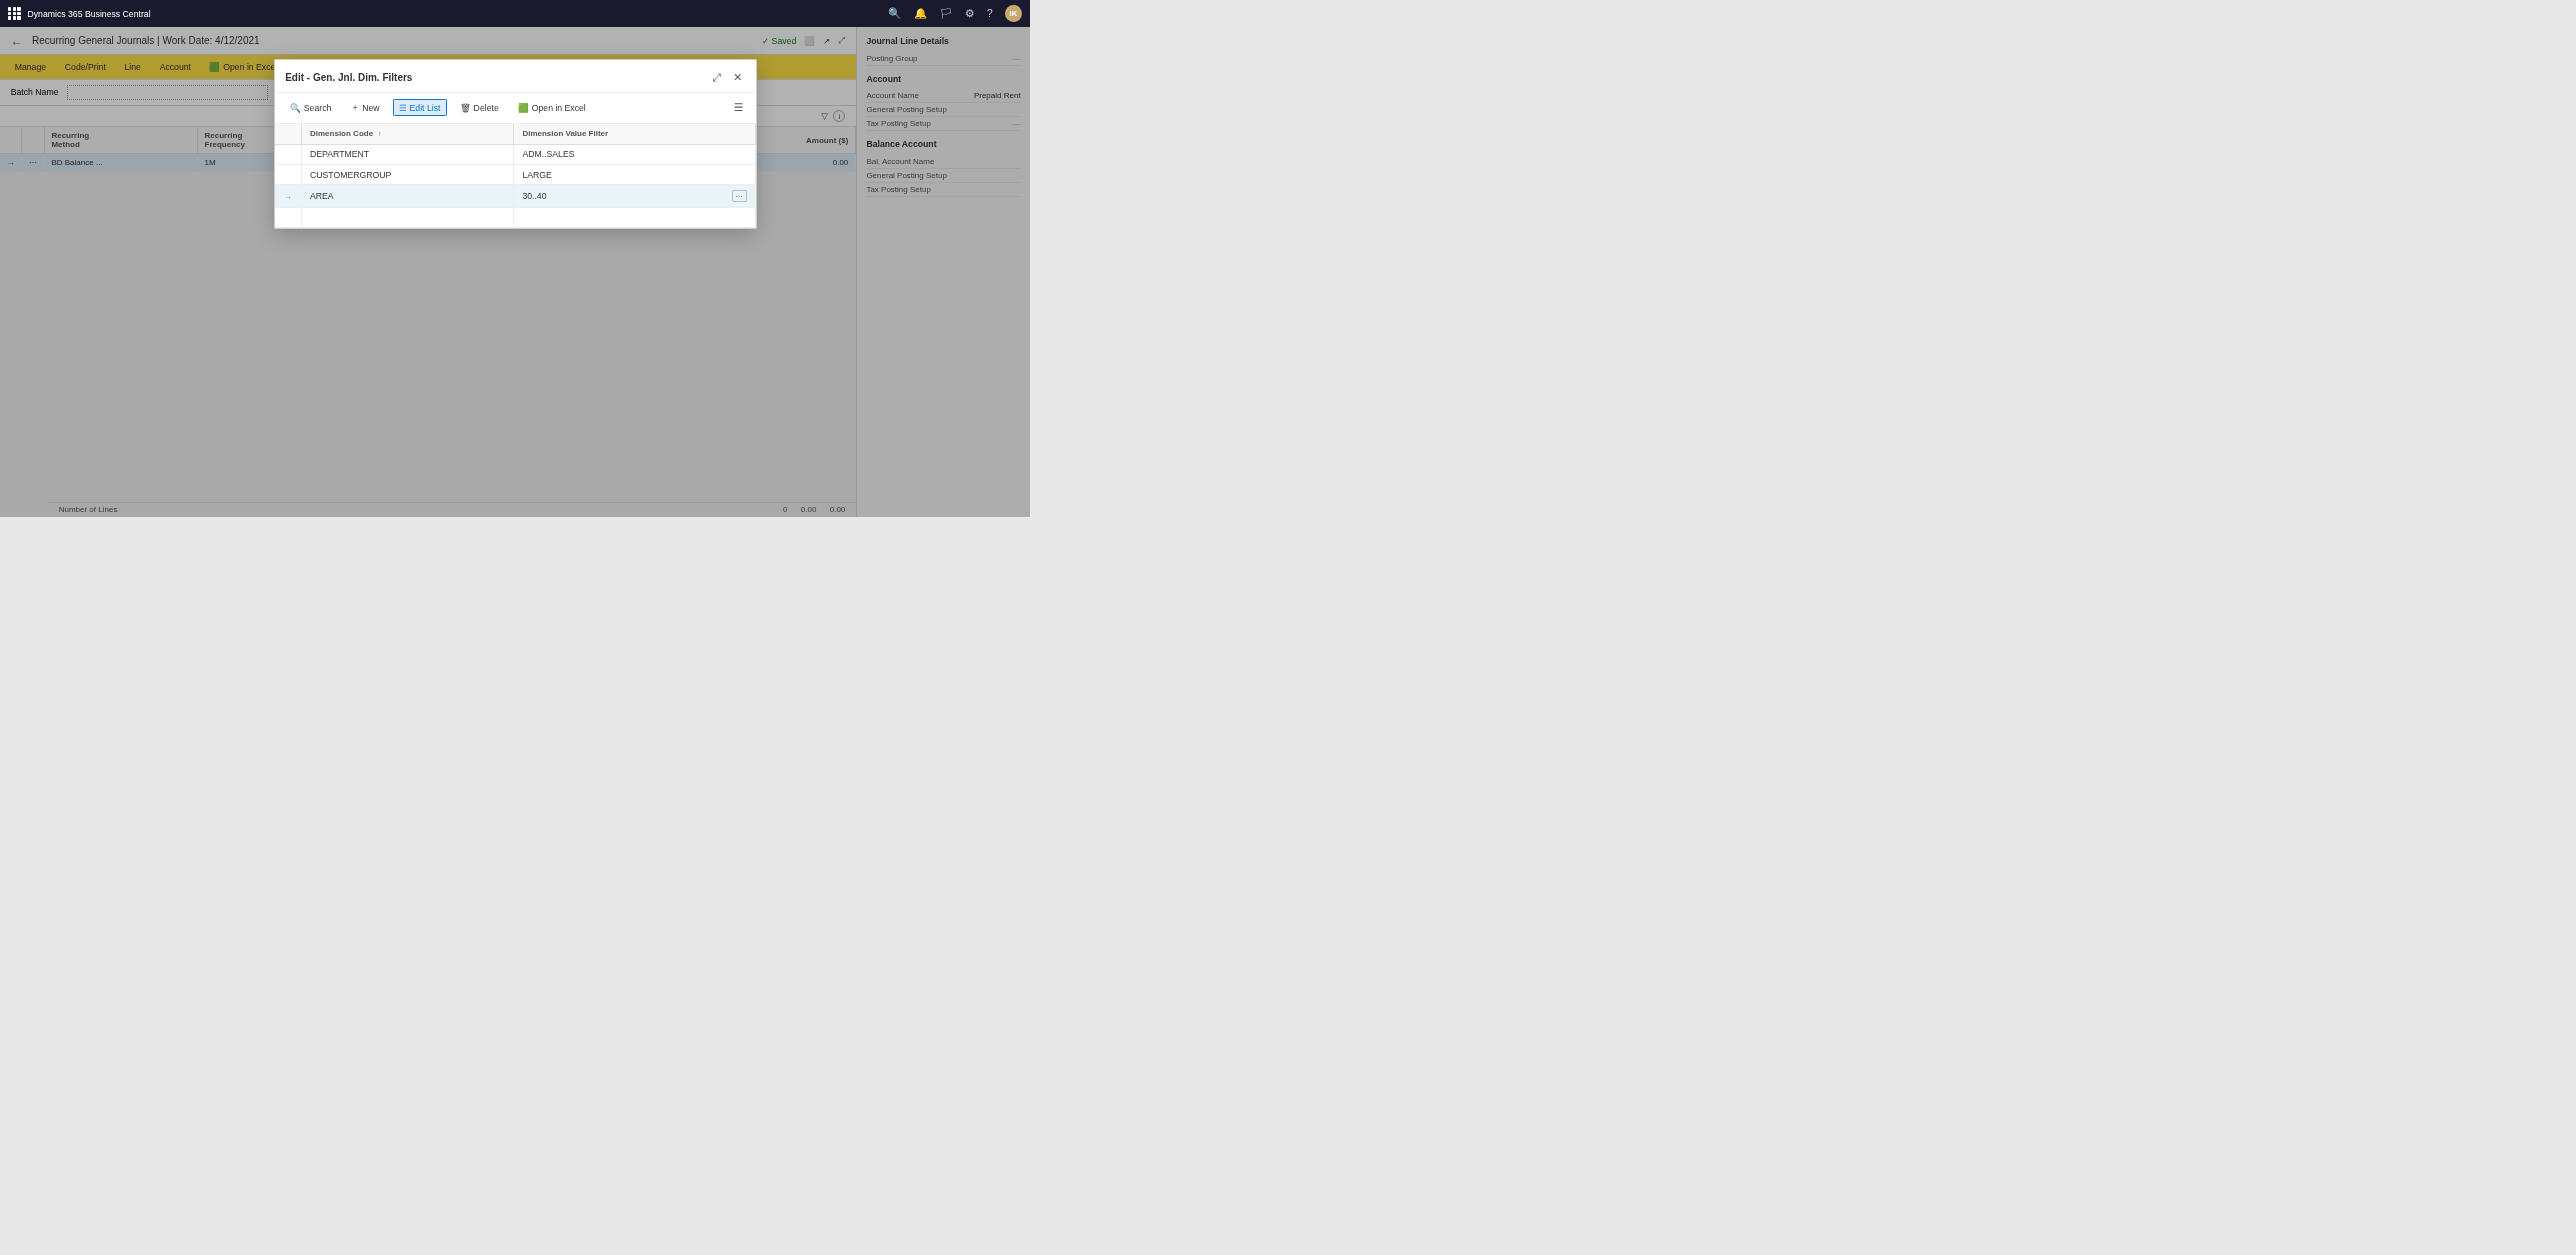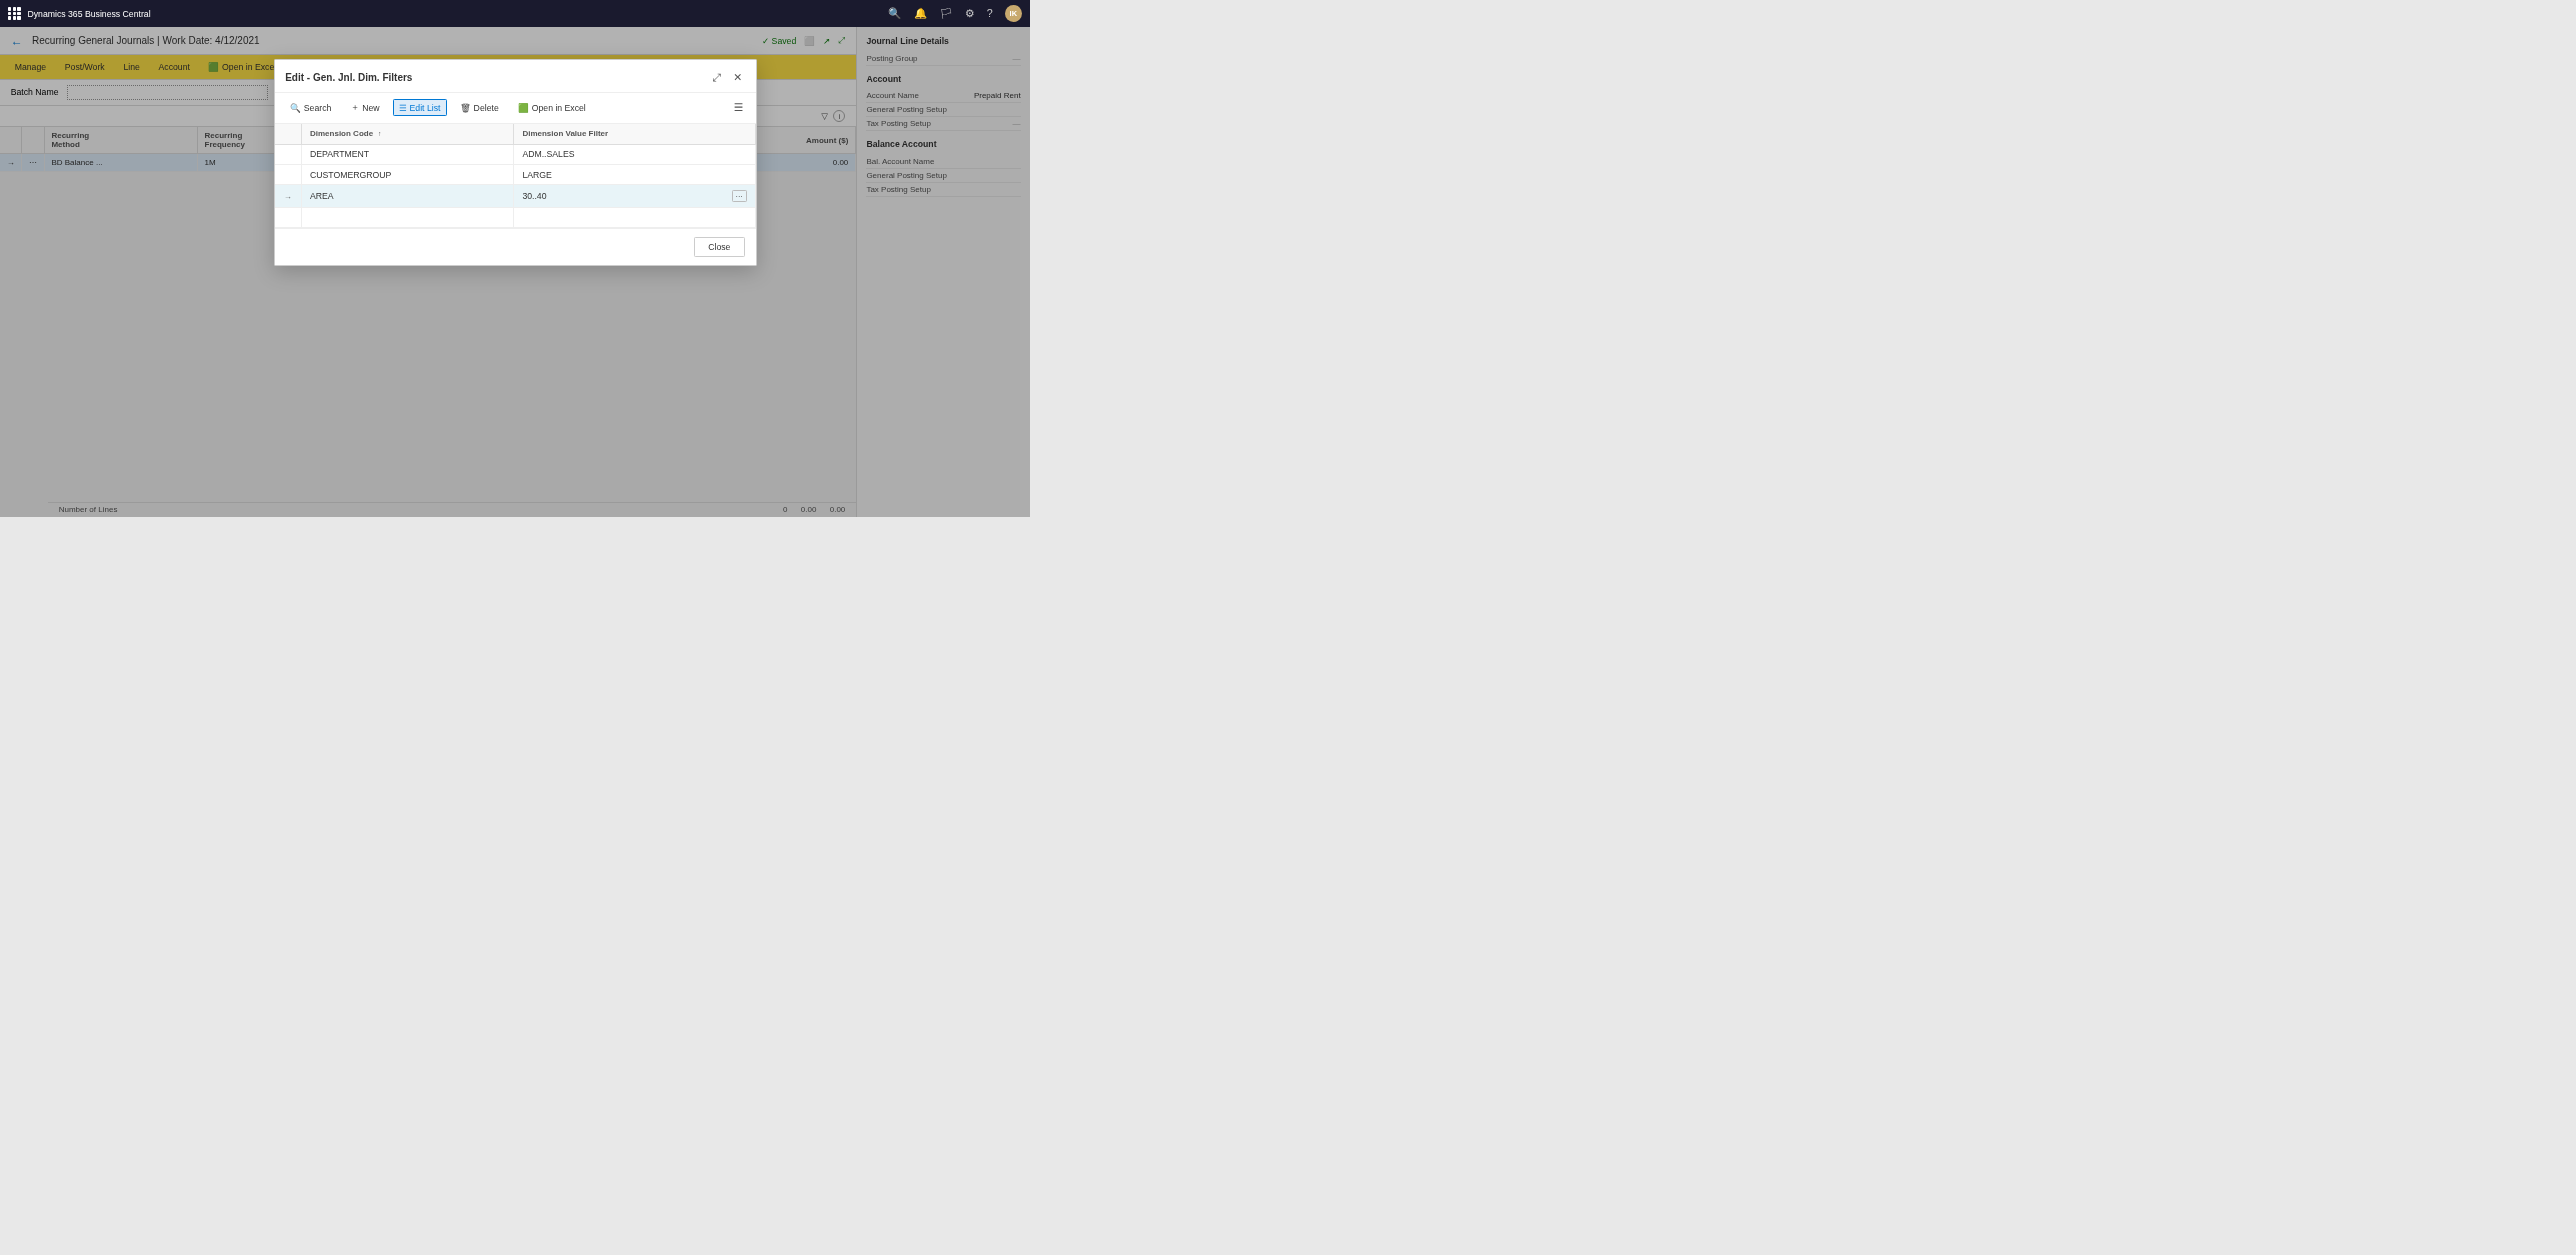--- a/index.html
+++ b/index.html
@@ -434,21 +434,21 @@
       <div class="page-header-right">
         <span class="saved-check">✓ <span>Saved</span></span>
         <span>⬜</span>
         <span>↗</span>
         <span>⤢</span>
       </div>
     </div>
 
     <div class="toolbar">
       <button class="toolbar-btn">Manage</button>
-      <button class="toolbar-btn">Post/Work</button>
+      <button class="toolbar-btn">Code/Print</button>
       <button class="toolbar-btn">Line</button>
       <button class="toolbar-btn">Account</button>
       <button class="toolbar-btn">
         <span class="excel-icon">🟩</span>
         <span>Open in Excel</span>
       </button>
     </div>
 
     <div class="batch-row">
       <label>Batch Name</label>
@@ -622,21 +622,18 @@
 
             <tr>
               <td></td>
               <td><input class="dim-value-input" type="text" value="" style=""></td>
               <td></td>
             </tr>
           </tbody>
         </table>
       </div>
 
-      <div class="modal-footer">
-        <button class="modal-footer-btn">Close</button>
-      </div>
 
     </div>
   </div>
 
 </div>
 
 
 </body></html>

